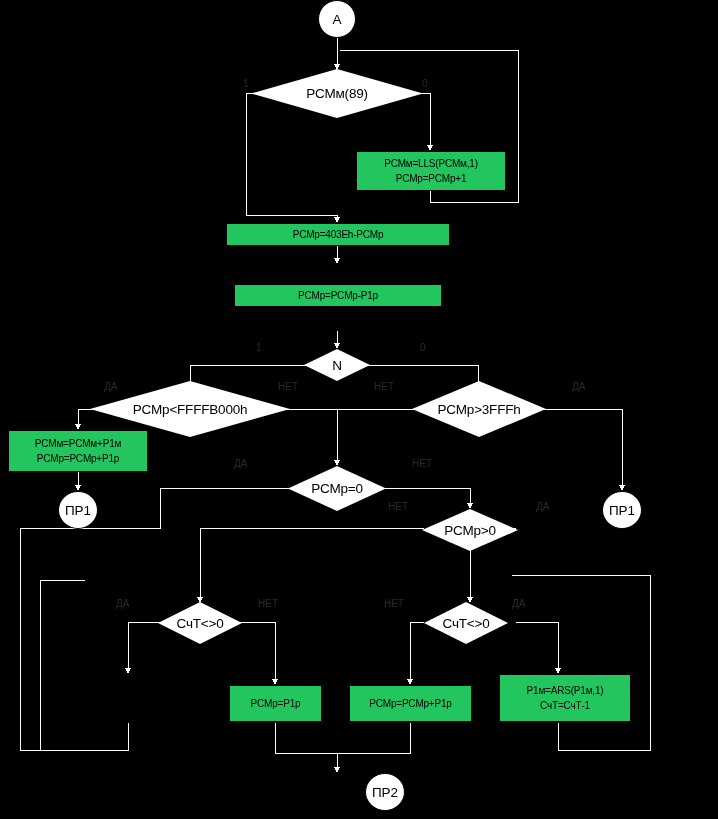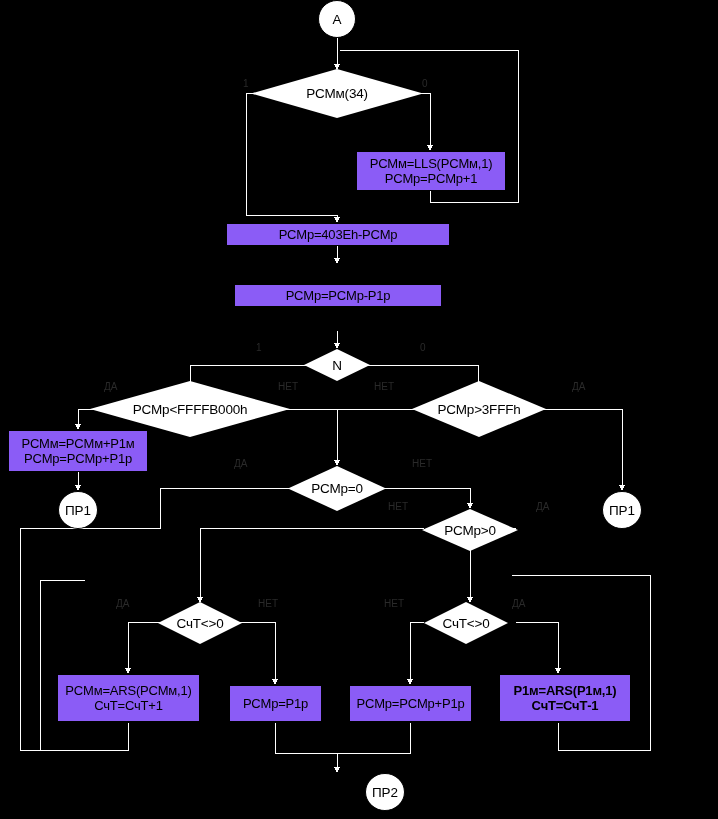--- a/index.html
+++ b/index.html
@@ -27,23 +27,23 @@
     position: absolute;
     box-sizing: border-box;
     display: flex;
     align-items: center;
     justify-content: center;
     text-align: center;
     color: #000000;
   }
   
   .proc {
-    background: #8b5cf6;
+    background: #22c55e;
     border: 1px solid #000000;
-    font-size: 13px;
+    font-size: 10px;
     line-height: 15px;
     white-space: pre;
     letter-spacing: -0.2px;
   }
   
   .term {
     background: #ffffff;
     border: 1px solid #000000;
     border-radius: 50%;
     font-size: 13.5px;
@@ -152,21 +152,21 @@
       <path d="M20,750 L40,750"></path>
 
     </g>
   </svg>
 
   <div class="node term" style="left:318px; top:0px; width:38px; height:38px;">
     <span>A</span>
   </div>
 
   <div class="node dec" style="left:251px; top:69px; width:172px; height:49px;">
-    <span>PCMм(34)</span>
+    <span>PCMм(89)</span>
   </div>
   <div class="elabel" style="left:243px; top:78px;">1</div>
   <div class="elabel" style="left:422px; top:78px;">0</div>
 
   <div class="node proc" style="left:356px; top:151px; width:150px; height:40px;">
     <span>PCMм=LLS(PCMм,1)
 PCMp=PCMp+1</span>
   </div>
 
   <div class="node proc" style="left:226px; top:223px; width:224px; height:23px;">
@@ -226,34 +226,30 @@
   </div>
   <div class="elabel" style="left:116px; top:598px;">ДА</div>
   <div class="elabel" style="left:258px; top:598px;">НЕТ</div>
 
   <div class="node dec" style="left:424px; top:602px; width:84px; height:42px;">
     <span>СчТ&lt;&gt;0</span>
   </div>
   <div class="elabel" style="left:384px; top:598px;">НЕТ</div>
   <div class="elabel" style="left:512px; top:598px;">ДА</div>
 
-  <div class="node proc" style="left:57px; top:674px; width:143px; height:48px;">
-    <span>PCMм=ARS(PCMм,1)
-СчТ=СчТ+1</span>
-  </div>
 
   <div class="node proc" style="left:229px; top:685px; width:93px; height:37px;">
     <span>PCMp=P1p</span>
   </div>
 
   <div class="node proc" style="left:349px; top:685px; width:123px; height:37px;">
     <span>PCMp=PCMp+P1p</span>
   </div>
 
-  <div class="node proc" style="left:499px; top:674px; width:132px; height:48px;font-weight:bold;">
+  <div class="node proc" style="left:499px; top:674px; width:132px; height:48px;">
     <span>P1м=ARS(P1м,1)
 СчТ=СчТ-1</span>
   </div>
 
   <div class="node term" style="left:317px; top:773px; width:40px; height:38px;margin-left:48px;">
     <span>ПР2</span>
   </div>
 
 </div>
 

